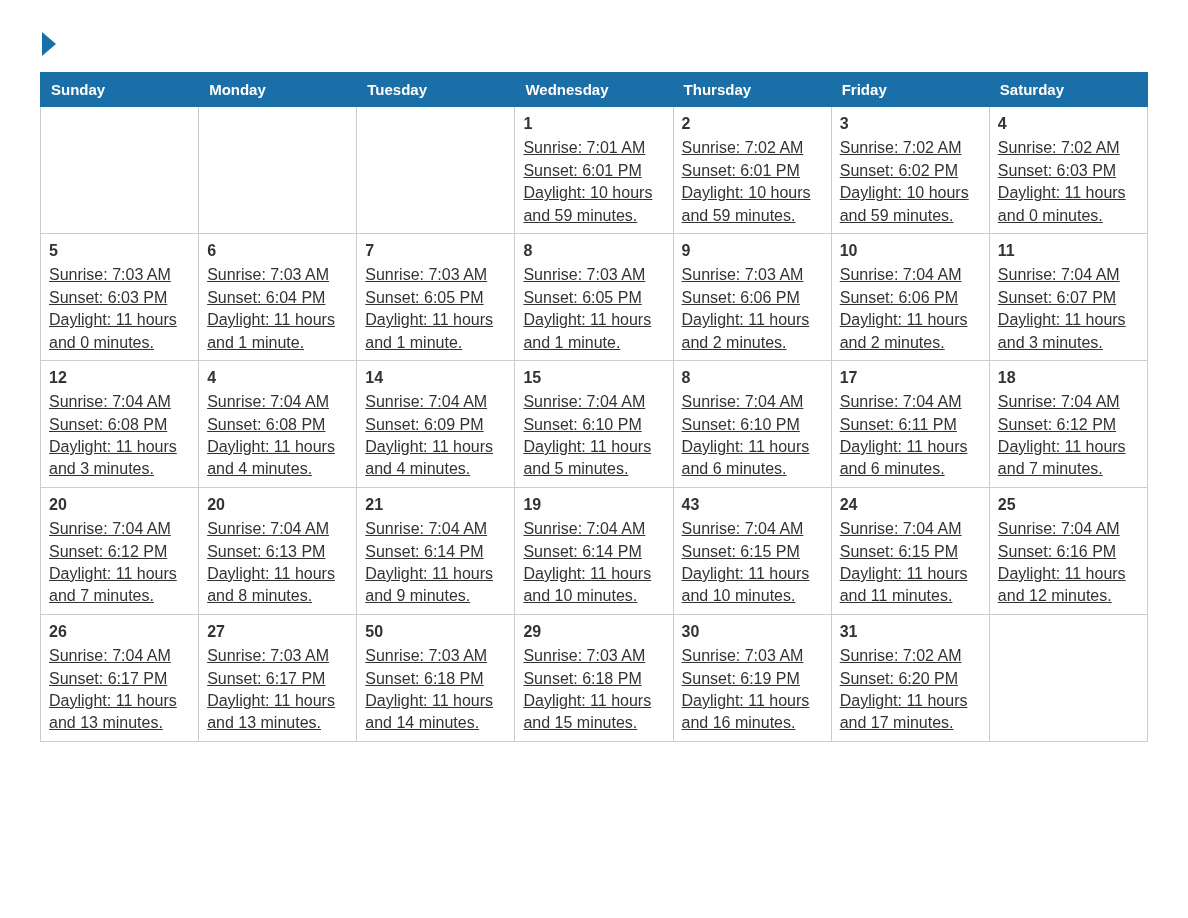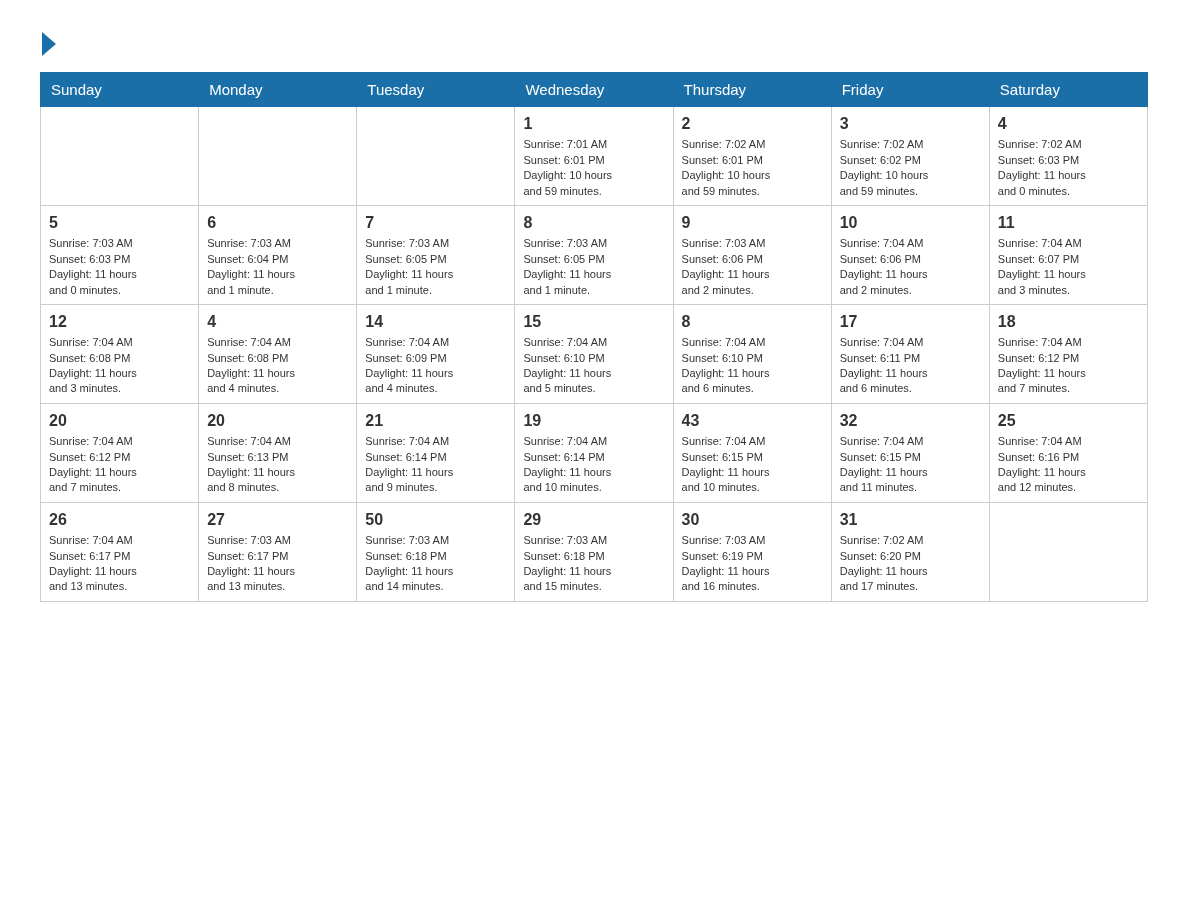--- a/index.html
+++ b/index.html
@@ -64,21 +64,21 @@
     }
     .calendar-table {
       width: 100%;
       border-collapse: collapse;
       border: 1px solid #999;
     }
     .calendar-table th {
       background-color: #1a6fa8;
       color: #fff;
       font-size: 15px;
-      font-weight: normal;
+      font-weight: bold;
       padding: 8px 10px;
       text-align: left;
       border: 1px solid #1a6fa8;
       margin-left: 12px;
     }
     .calendar-table td {
       vertical-align: top;
       padding: 6px 8px;
       border: 1px solid #ccc;
       width: 14.28%;
@@ -88,22 +88,23 @@
       line-height: 1.4;
     }
     .day-number {
       font-size: 16px;
       font-weight: bold;
       color: #333;
       display: block;
       margin-bottom: 2px;
     }
     .day-info {
-      font-size: 11px;
-      color: #333;
+      font-size: 16px;
+      color: #333;
+      text-decoration: underline;
     }
     .empty-cell {
       background: #fff;
     }
     tr.week-row td {
       height: 95px;
     }
   </style>
 </head>
 <body>
@@ -231,21 +232,21 @@
         </td>
         <td>
           <span class="day-number">19</span>
           <div class="day-info">Sunrise: 7:04 AM<br>Sunset: 6:14 PM<br>Daylight: 11 hours<br>and 10 minutes.</div>
         </td>
         <td>
           <span class="day-number">43</span>
           <div class="day-info">Sunrise: 7:04 AM<br>Sunset: 6:15 PM<br>Daylight: 11 hours<br>and 10 minutes.</div>
         </td>
         <td>
-          <span class="day-number">32</span>
+          <span class="day-number">24</span>
           <div class="day-info">Sunrise: 7:04 AM<br>Sunset: 6:15 PM<br>Daylight: 11 hours<br>and 11 minutes.</div>
         </td>
         <td>
           <span class="day-number">25</span>
           <div class="day-info">Sunrise: 7:04 AM<br>Sunset: 6:16 PM<br>Daylight: 11 hours<br>and 12 minutes.</div>
         </td>
       </tr>
       <tr class="week-row">
         <td>
           <span class="day-number">26</span>

